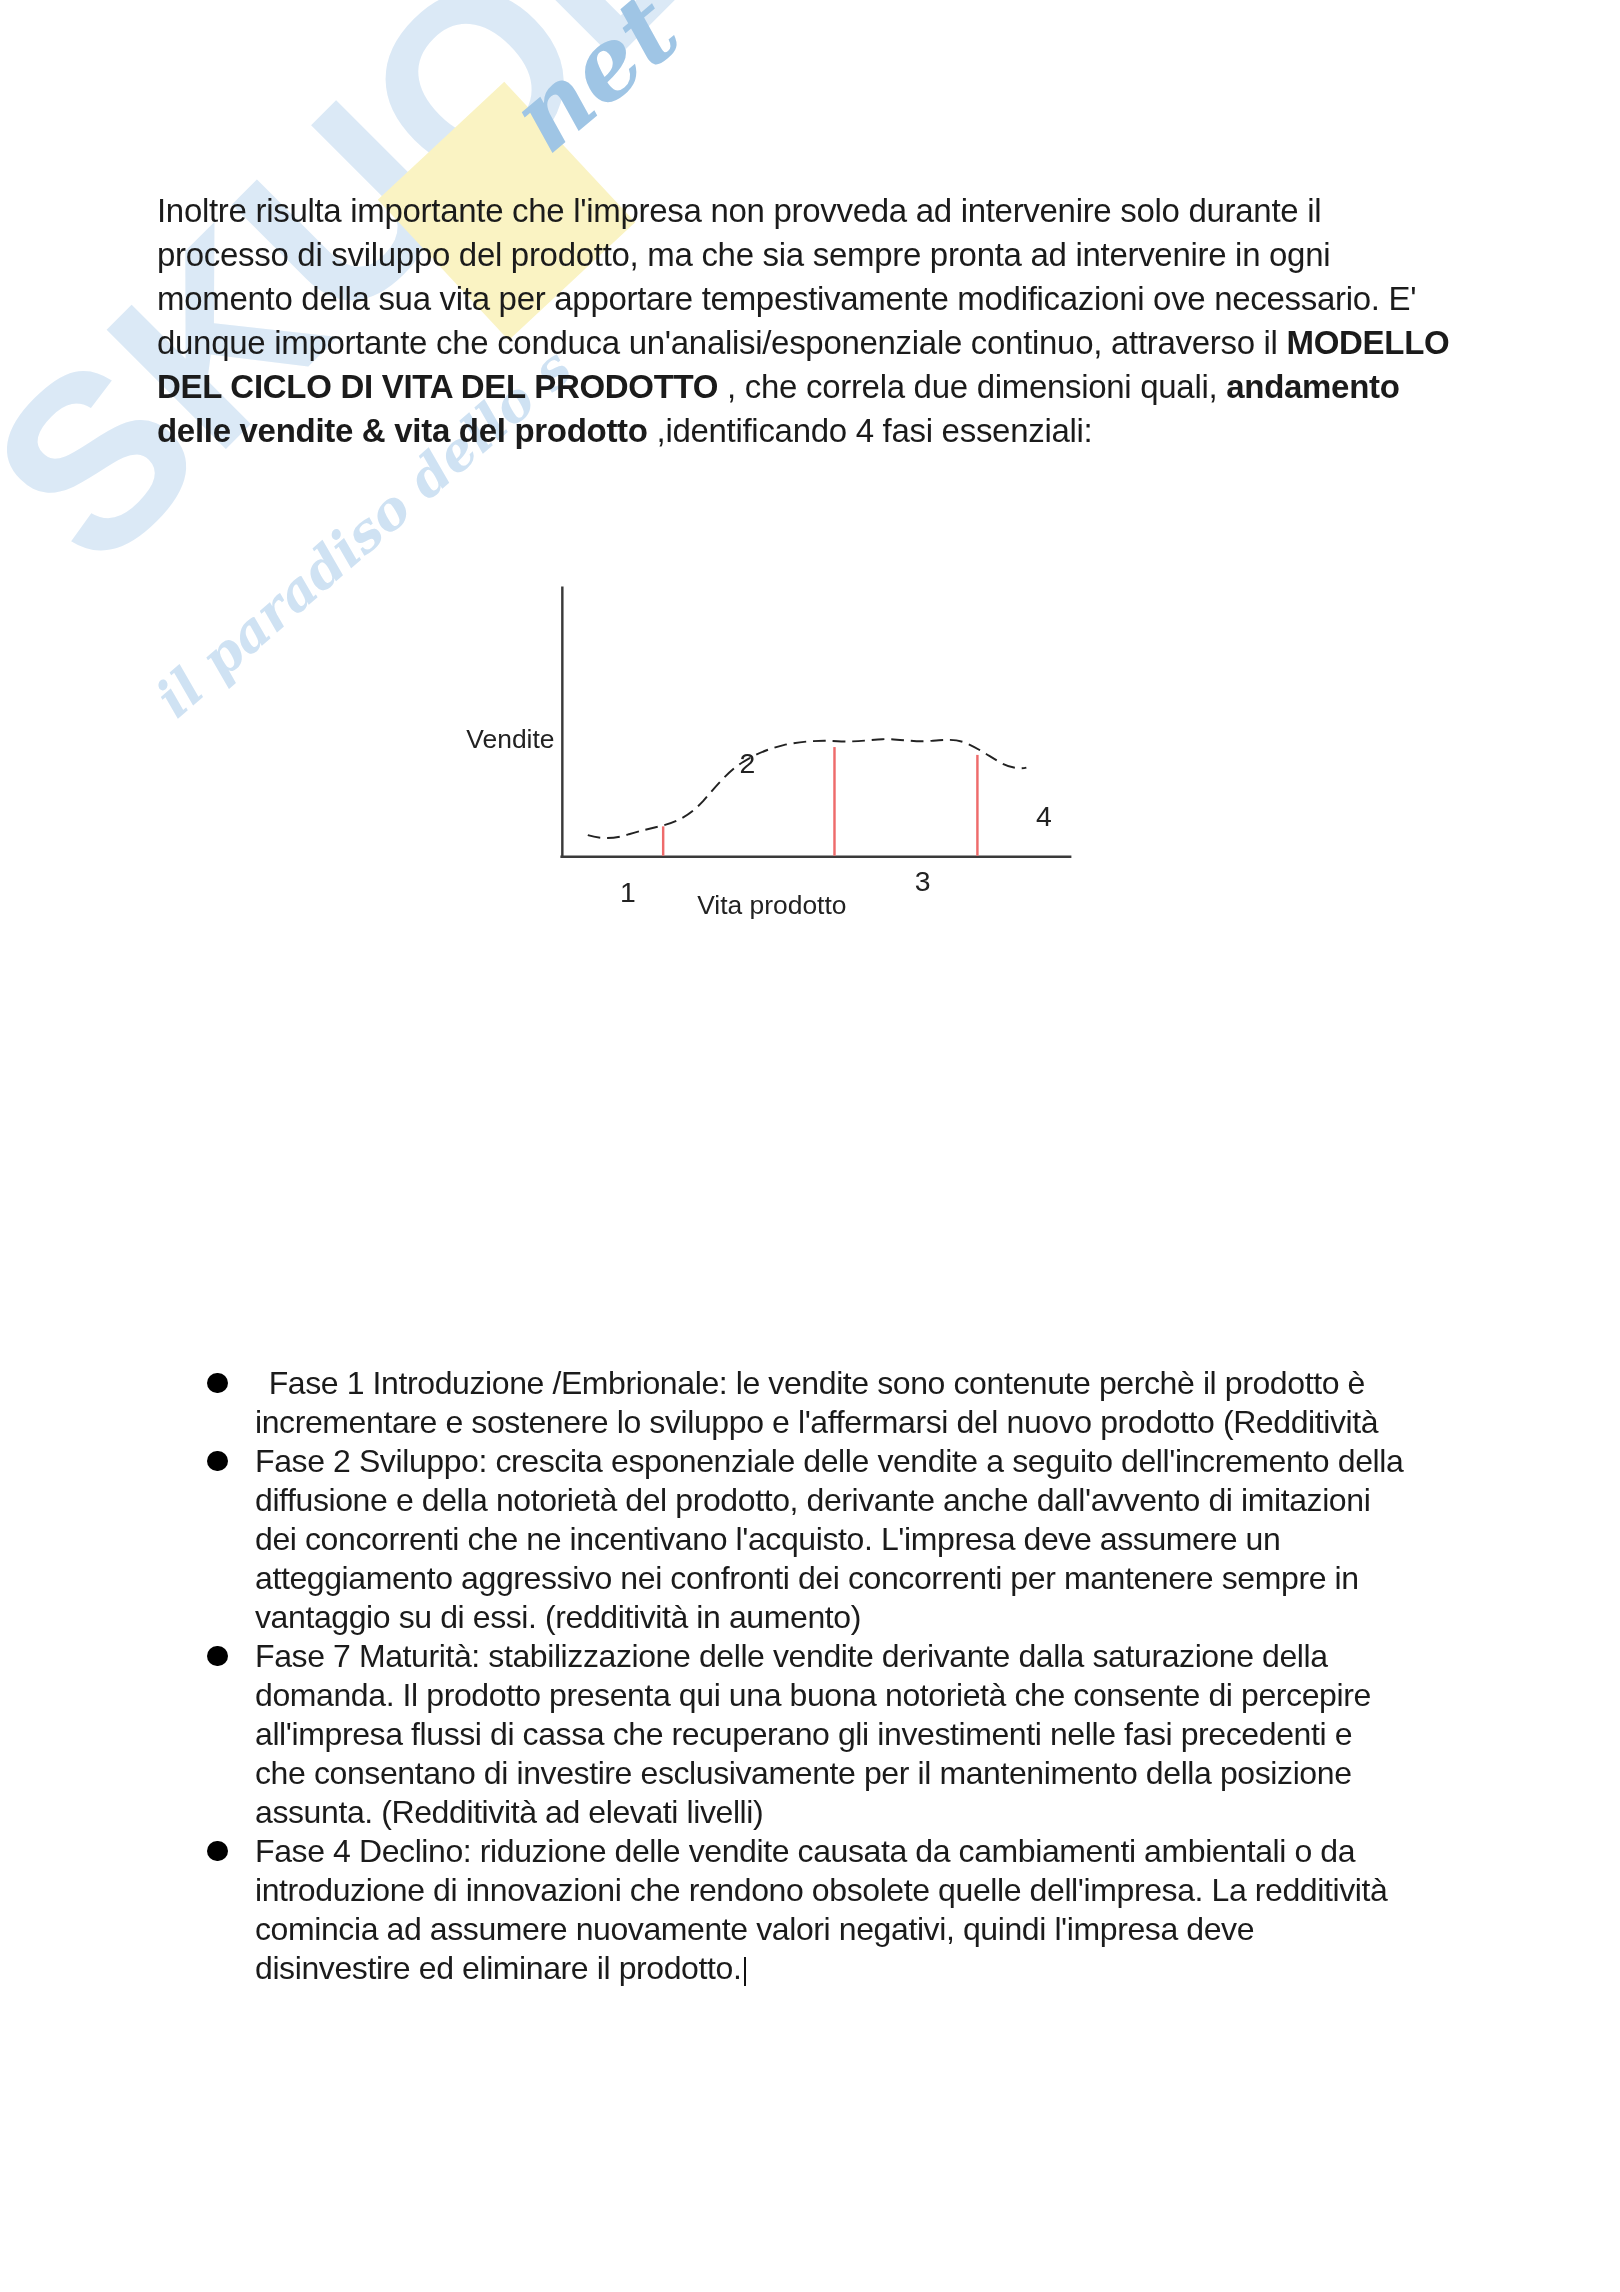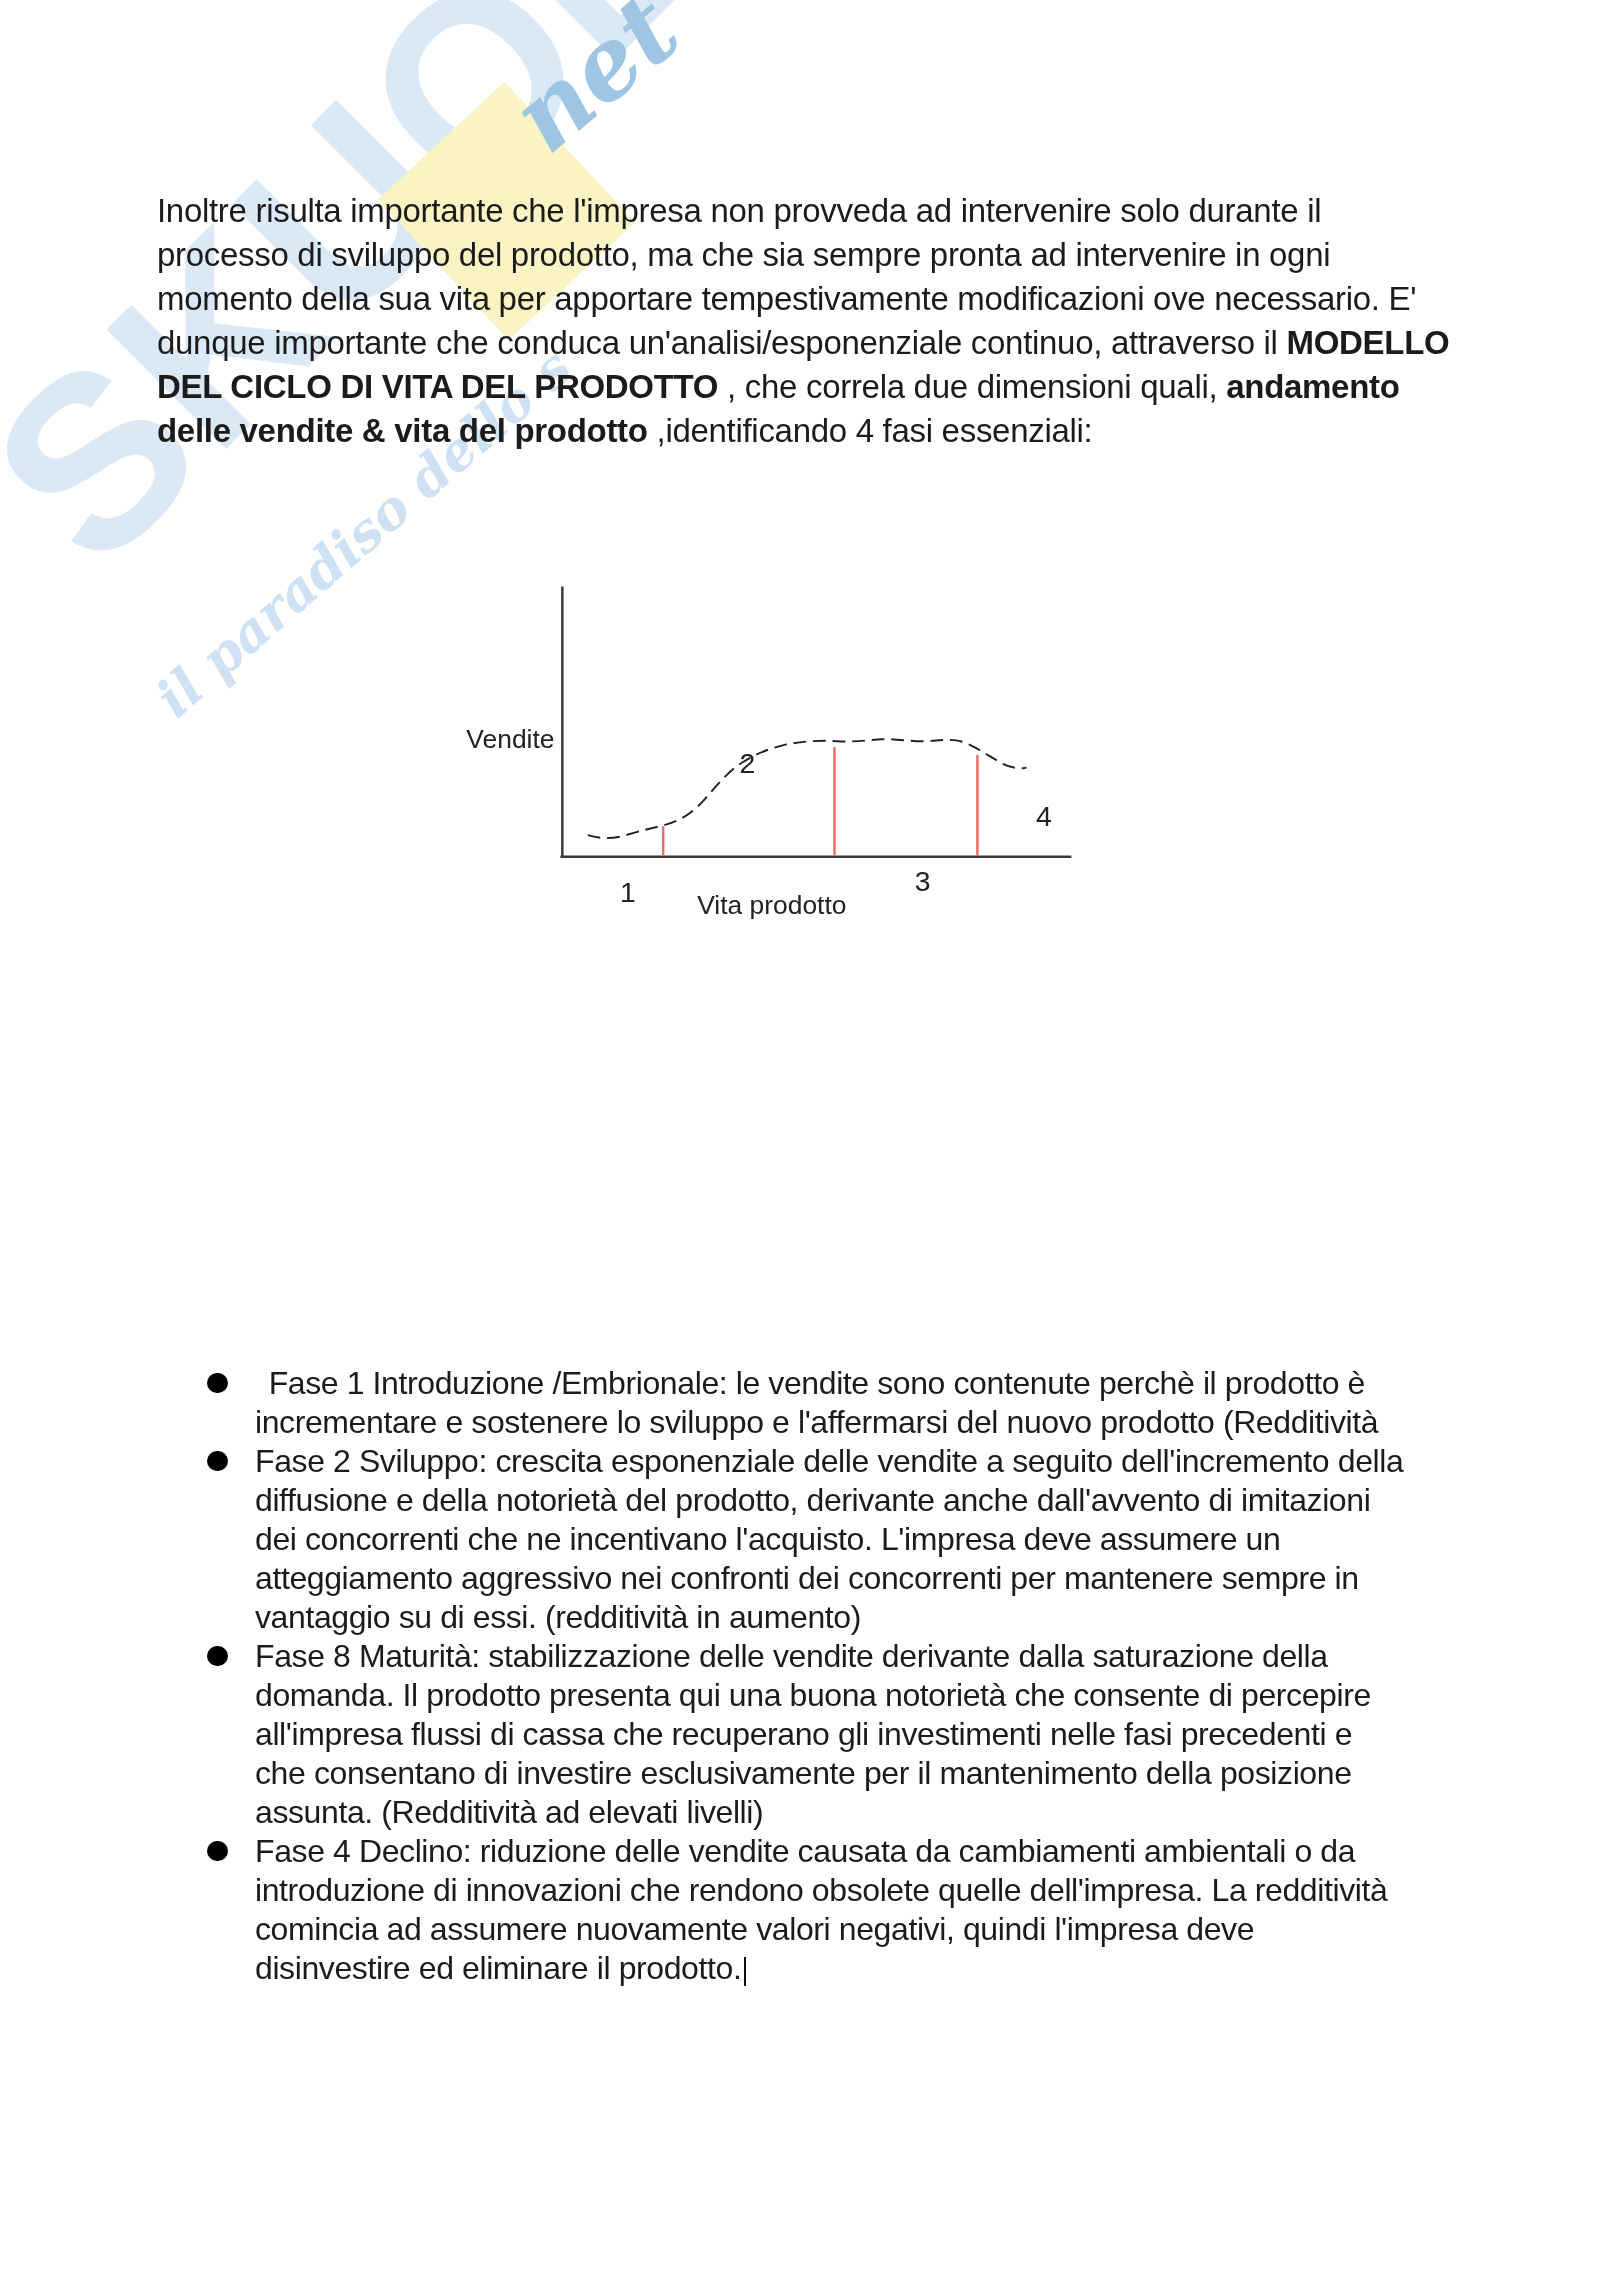--- a/index.html
+++ b/index.html
@@ -135,21 +135,21 @@
             <div class="tline">Fase 2 Sviluppo: crescita esponenziale delle vendite a seguito dell'incremento della</div>
             <div class="tline">diffusione e della notorietà del prodotto, derivante anche dall'avvento di imitazioni</div>
             <div class="tline">dei concorrenti che ne incentivano l'acquisto. L'impresa deve assumere un</div>
             <div class="tline">atteggiamento aggressivo nei confronti dei concorrenti per mantenere sempre in</div>
             <div class="tline">vantaggio su di essi. (redditività in aumento)</div>
           </div>
         </div>
         <div class="item">
           <span class="bullet"></span>
           <div>
-            <div class="tline">Fase 8 Maturità: stabilizzazione delle vendite derivante dalla saturazione della</div>
+            <div class="tline">Fase 7 Maturità: stabilizzazione delle vendite derivante dalla saturazione della</div>
             <div class="tline">domanda. Il prodotto presenta qui una buona notorietà che consente di percepire</div>
             <div class="tline">all'impresa flussi di cassa che recuperano gli investimenti nelle fasi precedenti e</div>
             <div class="tline">che consentano di investire esclusivamente per il mantenimento della posizione</div>
             <div class="tline">assunta. (Redditività ad elevati livelli)</div>
           </div>
         </div>
         <div class="item">
           <span class="bullet"></span>
           <div>
             <div class="tline">Fase 4 Declino: riduzione delle vendite causata da cambiamenti ambientali o da</div>

